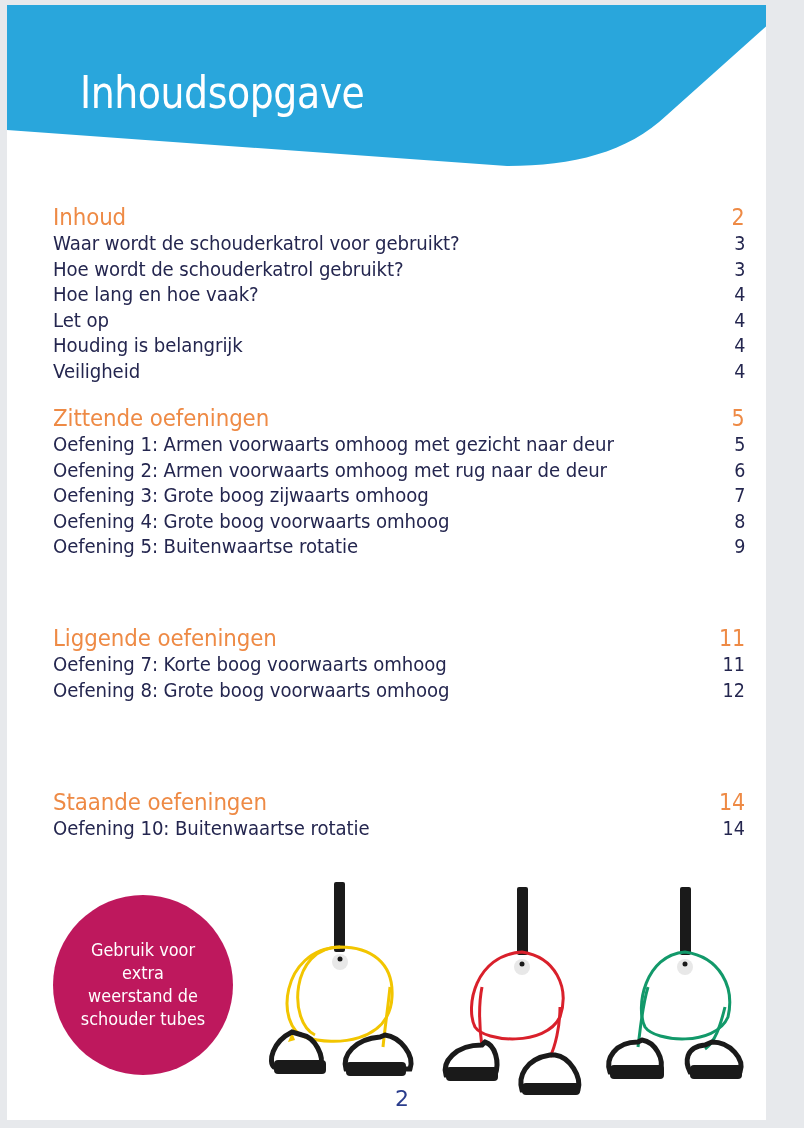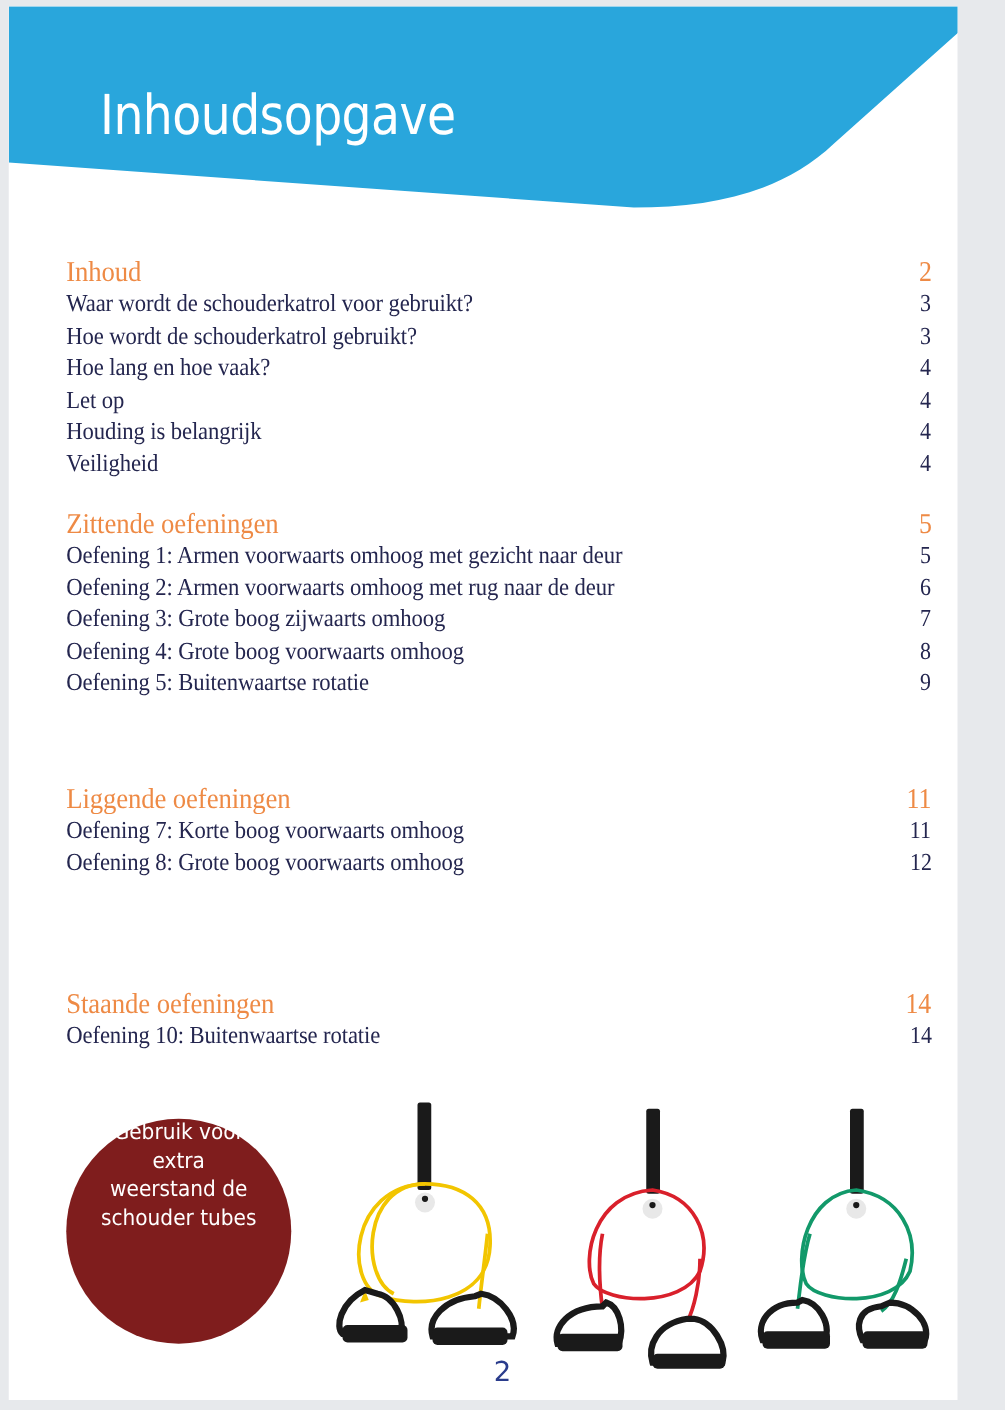--- a/index.html
+++ b/index.html
@@ -31,21 +31,21 @@
     transform: scaleX(0.86);
     transform-origin: left top;
     white-space: nowrap;
     font-weight: normal;
   }
   .toc {
     position: absolute;
     left: 46px; top: 196px;
     width: 700px;
   }
-  .section { margin-bottom: 0; font-family: Liberation Serif, serif; }
+  .section { margin-bottom: 0; }
   .row {
     position: relative;
     height: 25.5px;
     line-height: 25.5px;
     white-space: nowrap;
   }
   .row .label {
     position: absolute; left: 0; top: 0;
     font-size: 19.5px;
     color: #24264f;
@@ -64,22 +64,22 @@
   .row.head { height: 27px; line-height: 27px; }
   .row.head .label, .row.head .num {
     font-size: 23px;
     color: #ee8a45;
   }
   .badge {
     position: absolute;
     left: 46px; top: 890px;
     width: 180px; height: 180px;
     border-radius: 50%;
-    background: #7f1d1d;
-    display: flex; align-items: flex-start; justify-content: center;
+    background: #be185d;
+    display: flex; align-items: center; justify-content: center;
     text-align: center;
   }
   .badge-text {
     color: #ffffff;
     font-size: 17.5px;
     line-height: 23px;
     width: 170px;
     transform: scaleX(0.92);
   }
   .badge-text span { display: block; }

